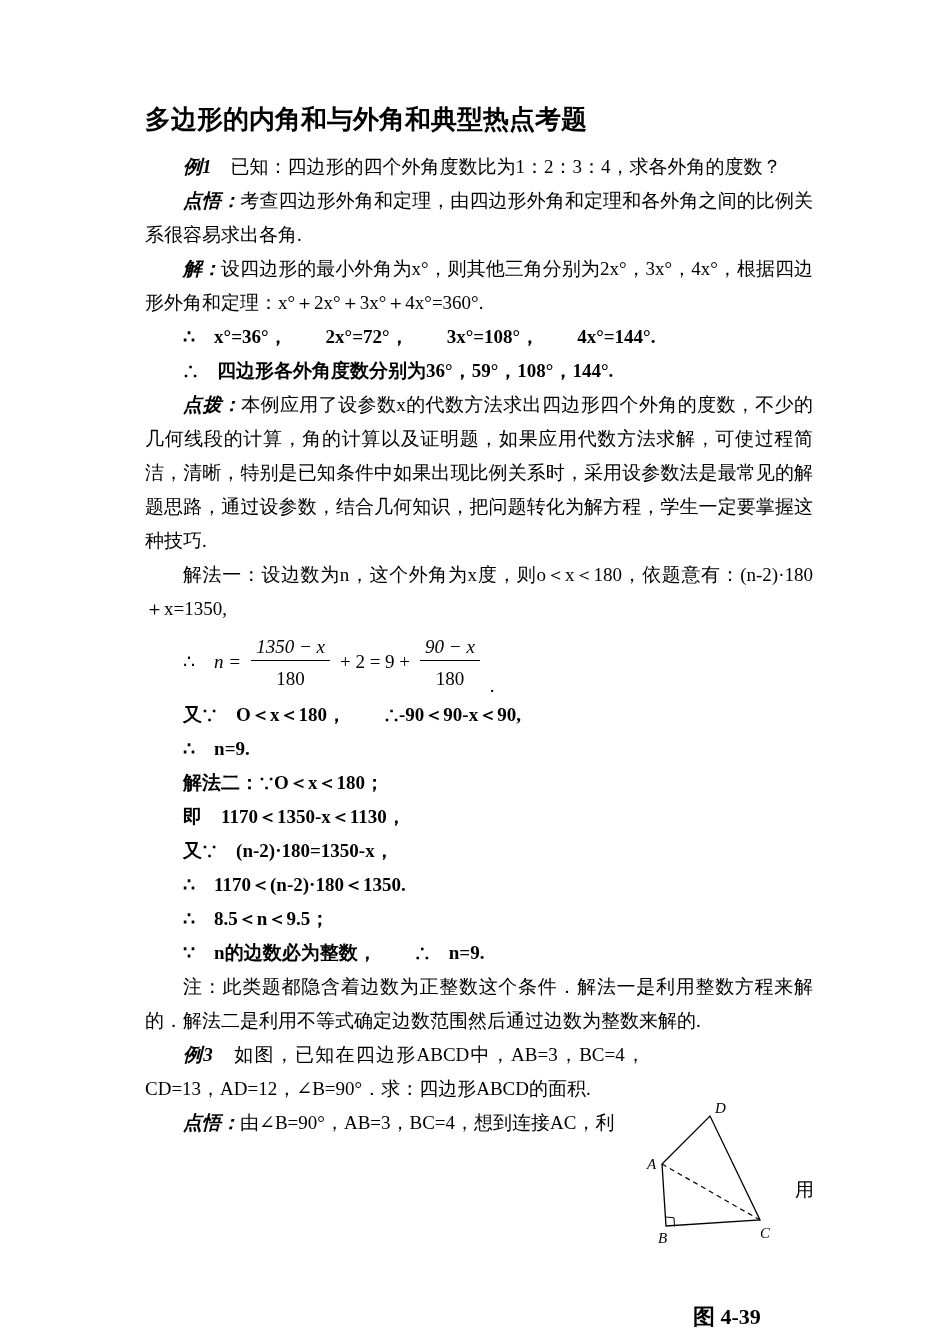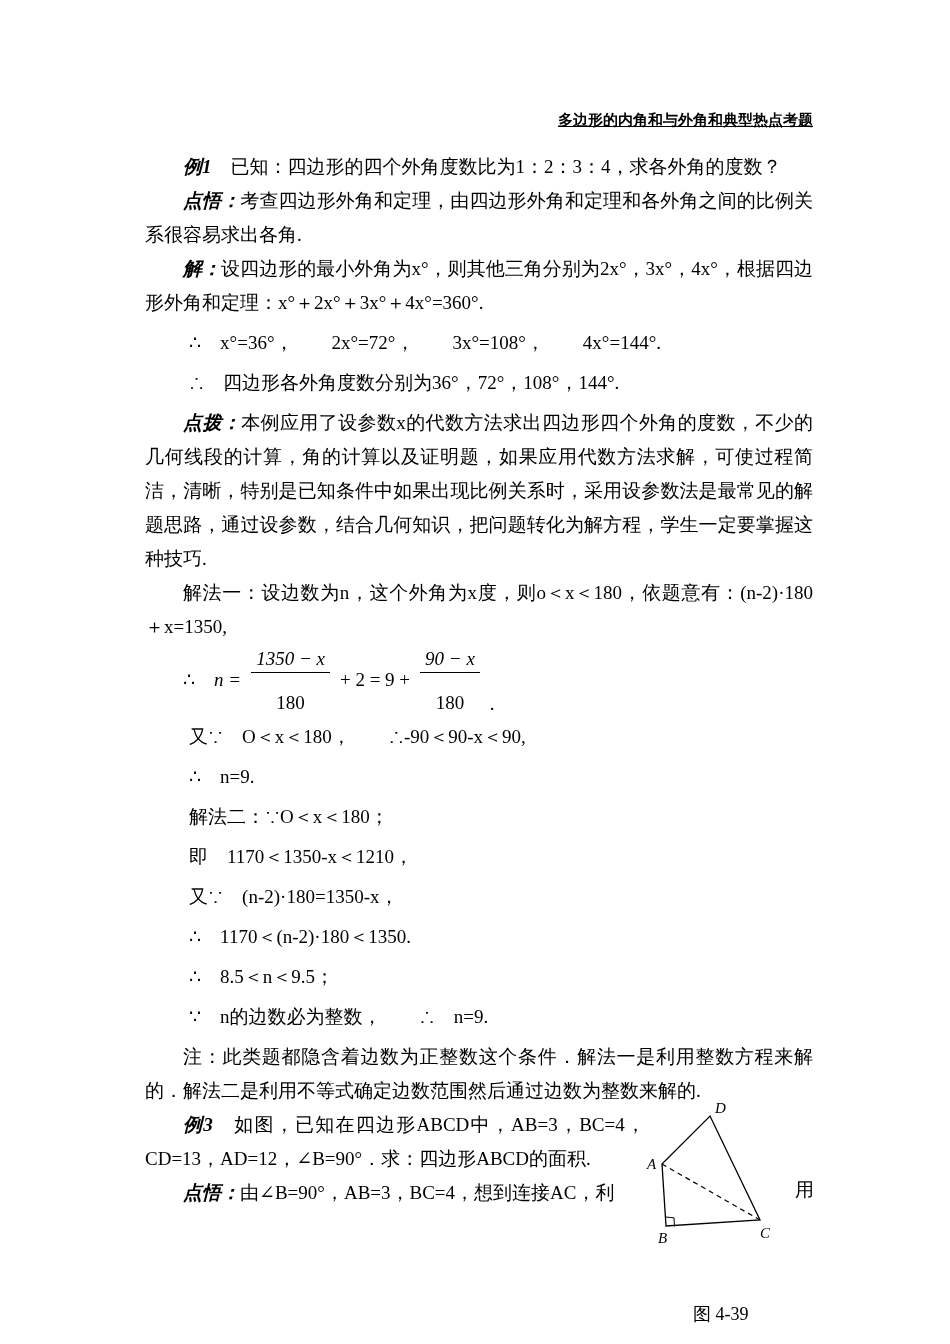--- a/index.html
+++ b/index.html
@@ -12,34 +12,34 @@
     color:#000;
     overflow:hidden;
   }
   .content{
     position:absolute;
     left:145px;top:100px;width:668px;
     font-size:19px;line-height:34px;
   }
   h1.title{
     margin:0 0 10px 0;
-    text-align:right;
-    font-size:15px;
+    text-align:left;
+    font-size:26px;
     font-weight:bold;
     line-height:40px;
-    text-decoration:underline;
   }
   p.para{
     margin:0;
     text-indent:2em;
     text-align:justify;
   }
   p.line{
-    margin:6px;
+    margin:0;
     text-indent:2em;
+    font-weight:bold;
   }
   b.lead{font-weight:bold;font-style:italic;}
   
   .formula{
     display:flex;
     align-items:center;
     padding-left:2em;
     height:68px;
     margin:2px 0;
   }
@@ -54,61 +54,61 @@
     margin:0 5px;
   }
   .frac .num{
     border-bottom:1.4px solid #000;
     padding:0 5px 1px 5px;
     line-height:25px;
     font-style:italic;
   }
   .frac .den{
     line-height:25px;
-    padding:17px 5px 0 5px;
+    padding:5px 5px 0 5px;
   }
   .formula .end{align-self:flex-end;line-height:20px;}
   
   .ex3{
     width:500px;
   }
   .wrap-char{
     position:absolute;
     left:795px;top:1173px;
     font-size:19px;line-height:34px;
   }
   .figure{
     position:absolute;
     left:645px;top:1098px;
     width:155px;height:165px;
   }
   .figure svg{display:block;}
   .fig-caption{
     position:absolute;
     left:693px;top:1302px;
-    font-size:18px;
-    font-weight:normal;
+    font-size:22px;
+    font-weight:bold;
   }
 </style>
 </head>
 <body>
 
 <div class="page">
   <div class="content">
 
     <h1 class="title">多边形的内角和与外角和典型热点考题</h1>
 
     <p class="para"><b class="lead">例1</b><span>　已知：四边形的四个外角度数比为1：2：3：4，求各外角的度数？</span></p>
 
     <p class="para"><b class="lead">点悟：</b><span>考查四边形外角和定理，由四边形外角和定理和各外角之间的比例关系很容易求出各角.</span></p>
 
     <p class="para"><b class="lead">解：</b><span>设四边形的最小外角为x°，则其他三角分别为2x°，3x°，4x°，根据四边形外角和定理：x°＋2x°＋3x°＋4x°=360°.</span></p>
 
     <p class="line">∴　x°=36°，　　2x°=72°，　　3x°=108°，　　4x°=144°.</p>
-    <p class="line">∴　四边形各外角度数分别为36°，72°，108°，144°.</p>
+    <p class="line">∴　四边形各外角度数分别为36°，59°，108°，144°.</p>
 
     <p class="para"><b class="lead">点拨：</b><span>本例应用了设参数x的代数方法求出四边形四个外角的度数，不少的几何线段的计算，角的计算以及证明题，如果应用代数方法求解，可使过程简洁，清晰，特别是已知条件中如果出现比例关系时，采用设参数法是最常见的解题思路，通过设参数，结合几何知识，把问题转化为解方程，学生一定要掌握这种技巧.</span></p>
 
 
     <p class="para">解法一：设边数为n，这个外角为x度，则o＜x＜180，依题意有：(n-2)·180＋x=1350,</p>
 
     <div class="formula">
       <span class="sym">∴</span>
       <span class="piece it">n =</span>
       <span class="frac">
@@ -119,21 +119,21 @@
       <span class="frac">
         <span class="num">90 − x</span>
         <span class="den">180</span>
       </span>
       <span class="piece end">.</span>
     </div>
 
     <p class="line">又∵　O＜x＜180，　　∴-90＜90-x＜90,</p>
     <p class="line">∴　n=9.</p>
     <p class="line">解法二：∵O＜x＜180；</p>
-    <p class="line">即　1170＜1350-x＜1210，</p>
+    <p class="line">即　1170＜1350-x＜1130，</p>
     <p class="line">又∵　(n-2)·180=1350-x，</p>
     <p class="line">∴　1170＜(n-2)·180＜1350.</p>
     <p class="line">∴　8.5＜n＜9.5；</p>
     <p class="line">∵　n的边数必为整数，　　∴　n=9.</p>
 
     <p class="para">注：此类题都隐含着边数为正整数这个条件．解法一是利用整数方程来解的．解法二是利用不等式确定边数范围然后通过边数为整数来解的.</p>
 
     <div class="ex3">
       <p class="para"><b class="lead">例3</b><span>　如图，已知在四边形ABCD中，AB=3，BC=4，CD=13，AD=12，∠B=90°．求：四边形ABCD的面积.</span></p>
       <p class="para"><b class="lead">点悟：</b><span>由∠B=90°，AB=3，BC=4，想到连接AC，利</span></p>

